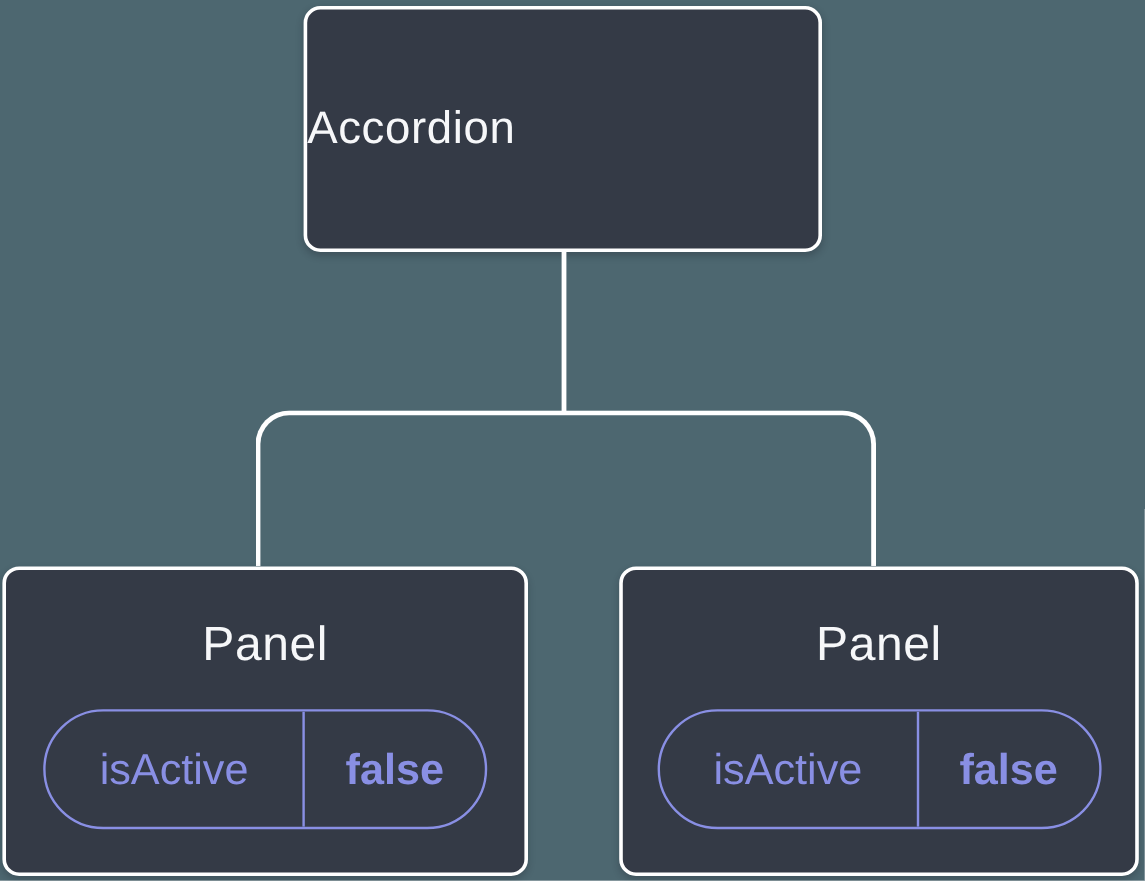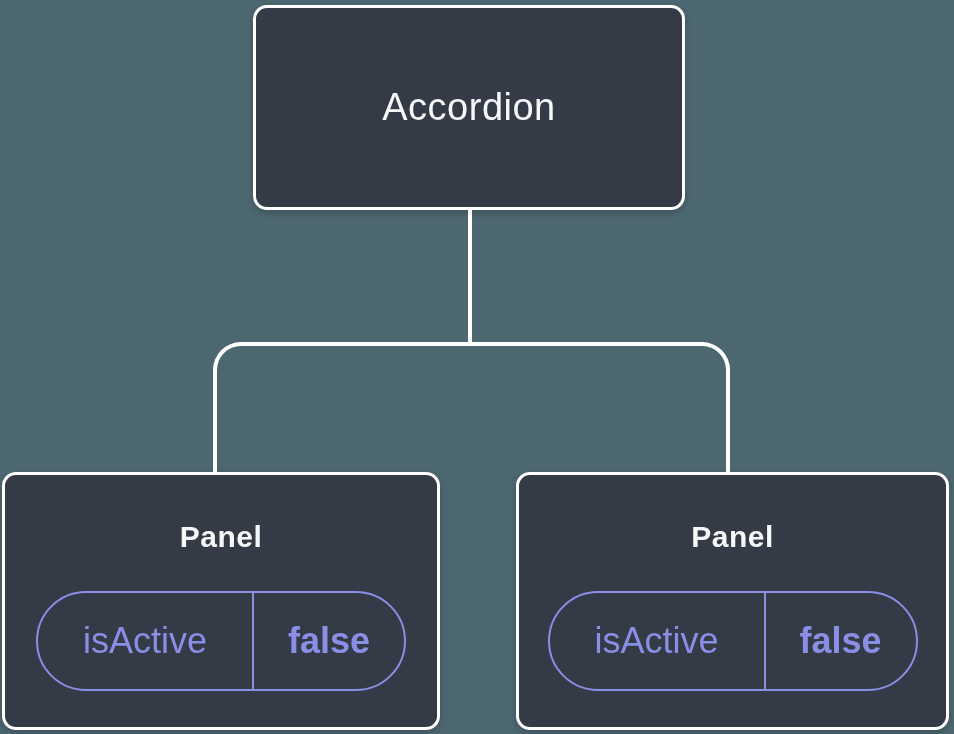--- a/index.html
+++ b/index.html
@@ -24,21 +24,20 @@
     border-radius: 14px;
     box-shadow: 0 3px 6px rgba(30, 34, 42, 0.28);
   }
   .node.root {
     left: 253px;
     top: 5px;
     width: 432px;
     height: 205px;
     display: flex;
     align-items: center;
-    justify-content: center;
   }
   .node-label {
     color: var(--text, #f6f7f9);
     font-size: 38px;
     font-weight: 500;
     letter-spacing: 0.5px;
   }
   .stem {
     position: absolute;
     left: 468px;
@@ -62,22 +61,22 @@
   .node.panel {
     top: 472px;
     height: 258px;
     text-align: center;
     padding-top: 38px;
   }
   .node.panel.left  { left: 2px;   width: 438px; }
   .node.panel.right { left: 516px; width: 433px; }
   .panel-title {
     color: var(--text, #f6f7f9);
-    font-size: 30px;
-    font-weight: 700;
+    font-size: 40px;
+    font-weight: 400;
     line-height: 48px;
     letter-spacing: 0.5px;
   }
   .pill {
     box-sizing: border-box;
     margin: 30px auto 0;
     width: 370px;
     height: 100px;
     border: 2px solid var(--accent, #898fe4);
     border-radius: 52px;

